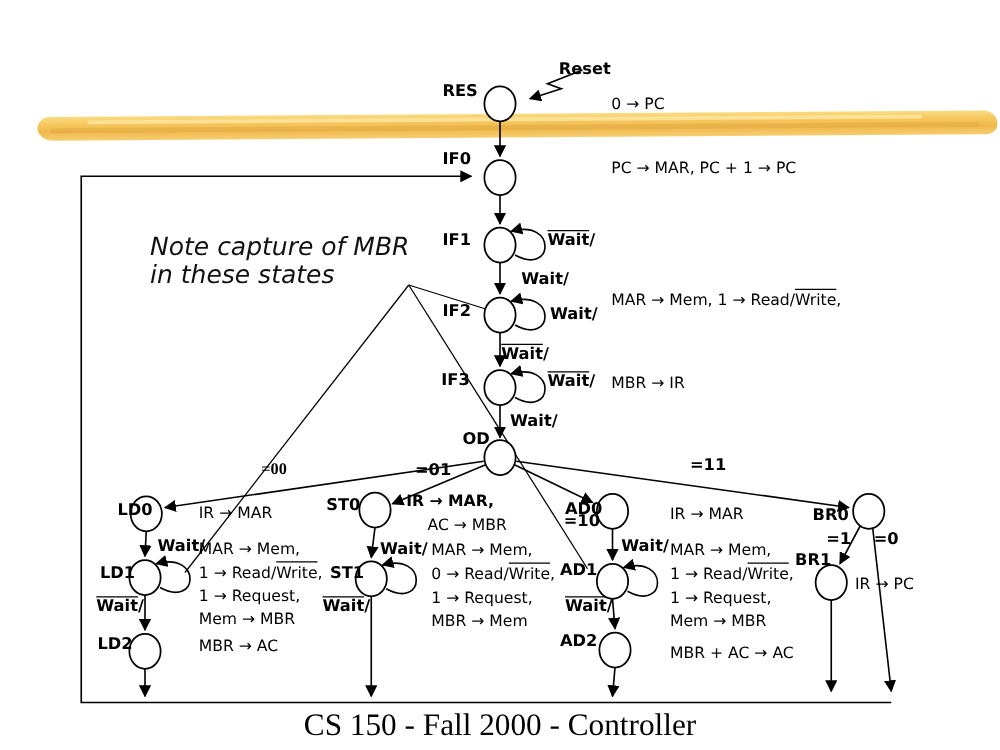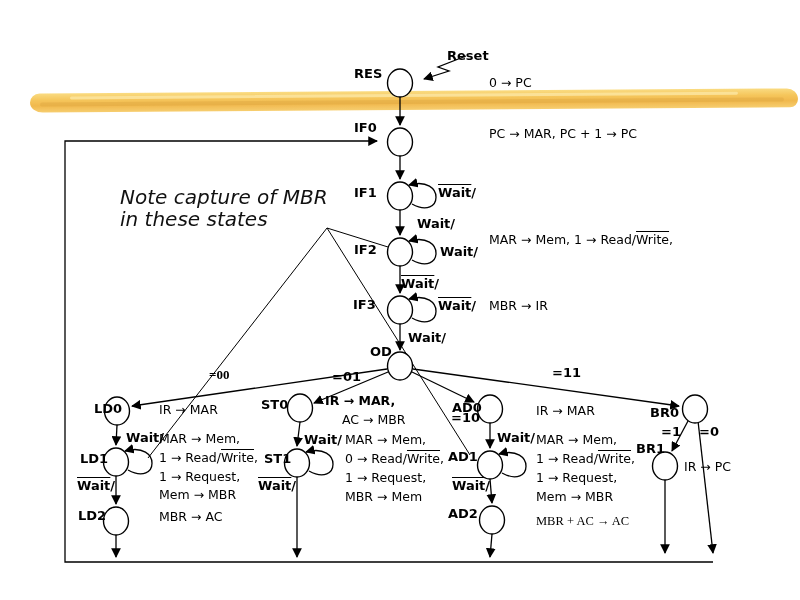--- a/index.html
+++ b/index.html
@@ -166,20 +166,21 @@
       <div class="dlabel" style="left: 345px; top: 470px;"><span>1 → Request,</span></div>
       <div class="dlabel" style="left: 345px; top: 489px;"><span>MBR → Mem</span></div>
       <div class="dlabel b" style="left: 258px; top: 478px;"><span class="ov">Wait</span><span>/</span></div>
       <div class="dlabel" style="left: 536px; top: 403px;"><span>IR → MAR</span></div>
       <div class="dlabel b" style="left: 497px; top: 430px;"><span>Wait/</span></div>
       <div class="dlabel" style="left: 536px; top: 432px;"><span>MAR → Mem,</span></div>
       <div class="dlabel" style="left: 536px; top: 451px;"><span>1 → Read/</span><span class="ov">Write</span><span>,</span></div>
       <div class="dlabel" style="left: 536px; top: 470px;"><span>1 → Request,</span></div>
       <div class="dlabel" style="left: 536px; top: 489px;"><span>Mem → MBR</span></div>
       <div class="dlabel b" style="left: 452px; top: 478px;"><span class="ov">Wait</span><span>/</span></div>
-      <div class="dlabel" style="left: 536px; top: 514px; font-family: Liberation Serif, serif;"><span>MBR + AC → AC</span></div>
+      <div class="dlabel" style="left: 536px; top: 514px;"><span>MBR + AC → AC</span></div>
       <div class="dlabel b" style="left: 661px; top: 424px;"><span>=1</span></div>
       <div class="dlabel b" style="left: 699px; top: 424px;"><span>=0</span></div>
       <div class="dlabel" style="left: 684px; top: 459px;"><span>IR → PC</span></div>
     </div>
 
+  <div class="footer">CS 150 - Fall 2000 - Controller</div>
 
 </div>
 
 </body></html>

